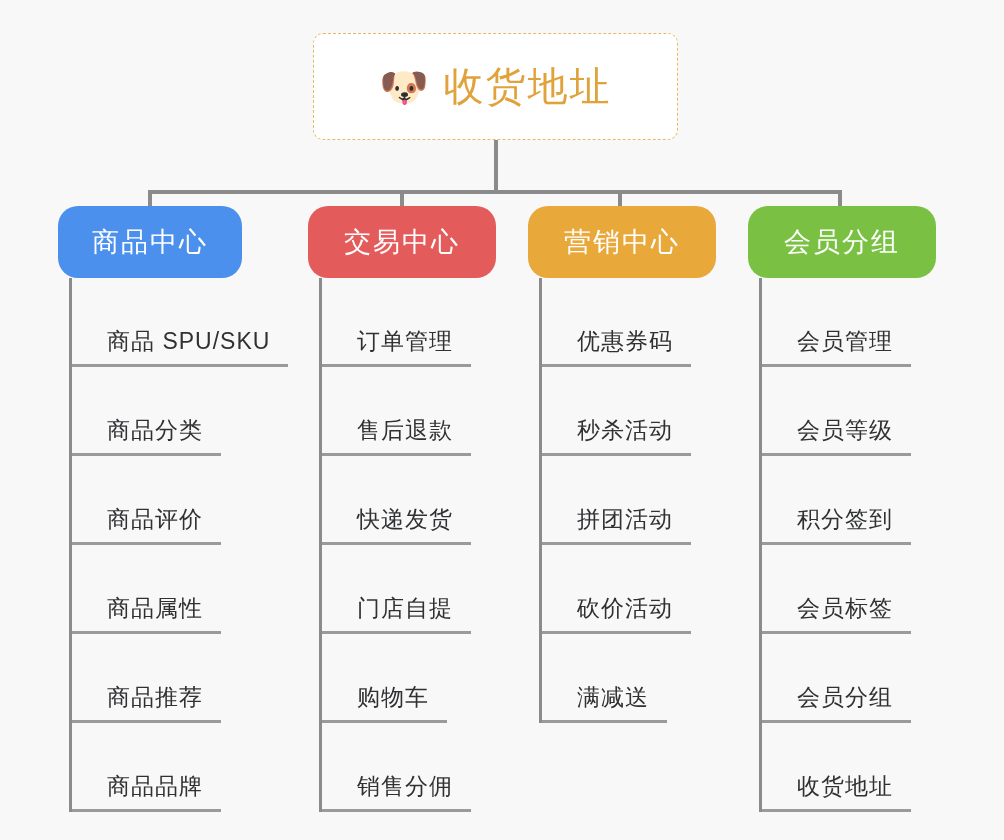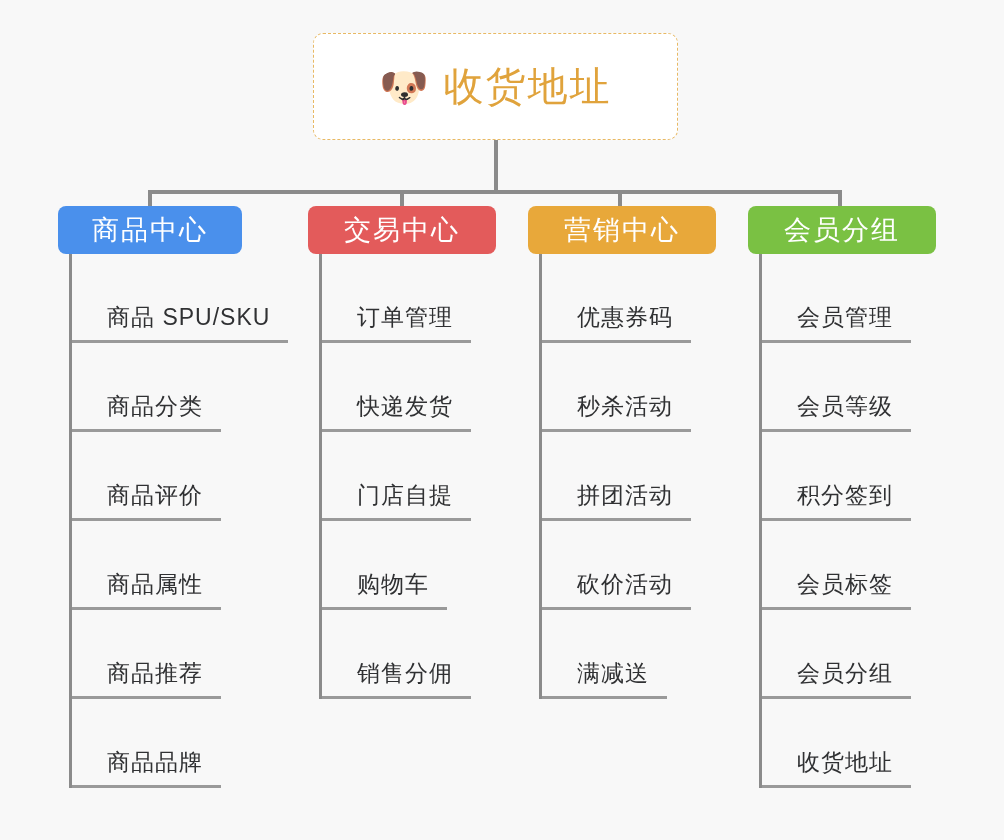--- a/index.html
+++ b/index.html
@@ -61,22 +61,22 @@
     position: absolute;
     top: 206px;
     width: 225px;
   }
   .branch-0 { left: 58px; }
   .branch-1 { left: 308px; }
   .branch-2 { left: 528px; }
   .branch-3 { left: 748px; }
 
   .branch-header {
-    height: 48px;
-    border-radius: 8px;
+    height: 72px;
+    border-radius: 20px;
     display: flex;
     align-items: center;
     justify-content: center;
     color: #ffffff;
     font-size: 27px;
     letter-spacing: 2px;
     box-sizing: border-box;
   }
   .branch-1 .branch-header,
   .branch-2 .branch-header,
@@ -153,20 +153,23 @@
 
   <div class="branch branch-1">
     <div class="branch-header" style="background:#e35b5b;">
       <span>交易中心</span>
     </div>
     <div class="branch-body">
       <div class="leaf">
         <span class="leaf-label">订单管理</span>
       </div>
       <div class="leaf">
+        <span class="leaf-label">售后退款</span>
+      </div>
+      <div class="leaf">
         <span class="leaf-label">快递发货</span>
       </div>
       <div class="leaf">
         <span class="leaf-label">门店自提</span>
       </div>
       <div class="leaf">
         <span class="leaf-label">购物车</span>
       </div>
       <div class="leaf">
         <span class="leaf-label">销售分佣</span>

